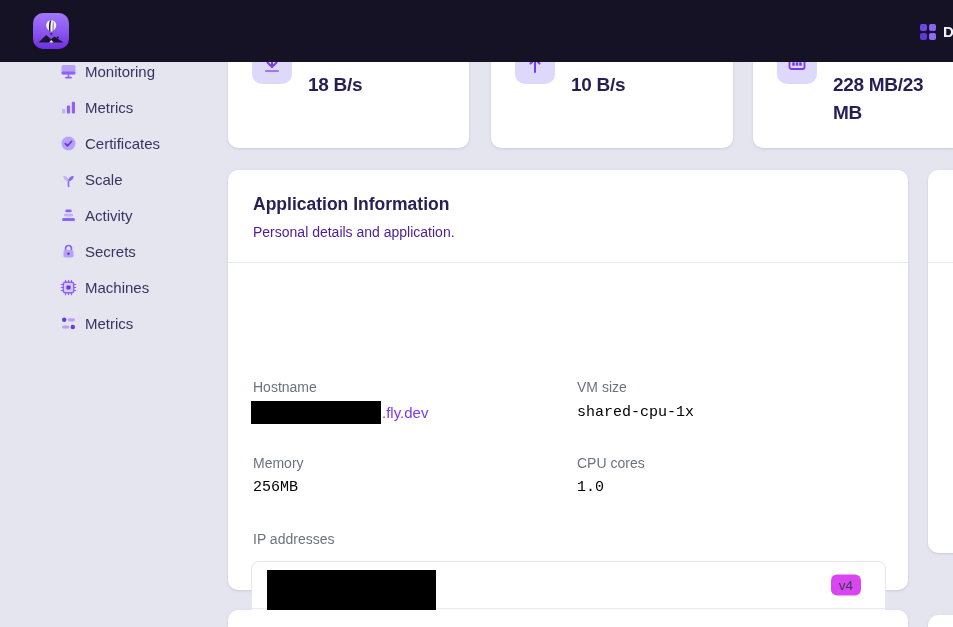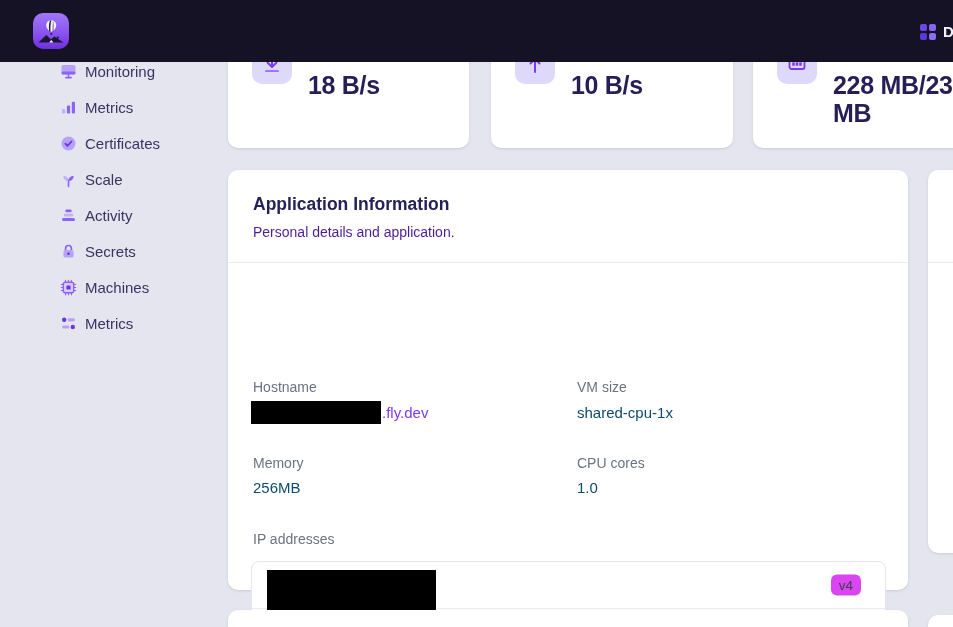--- a/index.html
+++ b/index.html
@@ -28,30 +28,30 @@
   .nav-item span { margin-left:8px; font-size:15px; font-weight:500; color:#393361; }
 
   
   .card { position:absolute; background:#ffffff; border-radius:10px;
           box-shadow:0 1px 2px rgba(25,18,70,.07), 0 1px 4px rgba(25,18,70,.05); z-index:1; }
 
   
   .stat-card { top:22px; height:126px; }
   .stat-badge { position:absolute; left:24px; top:22px; width:40px; height:40px; border-radius:10px;
                 background:#ded8fb; display:flex; align-items:center; justify-content:center; }
-  .stat-value { position:absolute; left:80px; top:49px; font-size:25px; line-height:28px; font-weight:700;
+  .stat-value { position:absolute; left:80px; top:49px; font-size:19px; line-height:28px; font-weight:700;
                 color:#271e58; letter-spacing:-0.3px; white-space:pre-line; }
 
   
   .appinfo { left:228px; top:170px; width:680px; height:420px; }
   .appinfo-header { height:93px; border-bottom:1px solid #eaeaf1; padding:24px 25px 16px 25px; }
   .appinfo-title { font-size:17.5px; font-weight:700; color:#262258; }
   .appinfo-sub { margin-top:9px; font-size:14px; color:#4c1d95; }
   .field-label { position:absolute; font-size:14px; color:#6b7280; }
-  .field-value { position:absolute; font-size:15px; color:#0c4a6e; }
+  .field-value { position:absolute; font-size:15px; color:#000000;font-family:Liberation Mono, monospace; }
   .redact-hostname { position:absolute; left:23px; top:142px; width:130px; height:23px; background:#000; }
   .hostname-suffix { position:absolute; left:155px; top:145px; font-size:15px; color:#7c3aed; cursor:pointer; }
 
   .ip-box { position:absolute; left:23px; top:298px; width:635px; height:94px; border:1px solid #e4e5ee;
             border-radius:8px; background:#fff; }
   .ip-row { position:relative; height:46px; }
   .ip-row + .ip-row { border-top:1px solid #ececf3; }
   .ip-badge { position:absolute; right:24px; top:50%; transform:translateY(-50%);
               background:#d946ef; border-radius:6px; padding:3px 8px; font-size:13.5px; color:#3a3f52; }
   .redact-ip { position:absolute; left:15px; top:8px; width:169px; height:76px; background:#000; z-index:2; }

